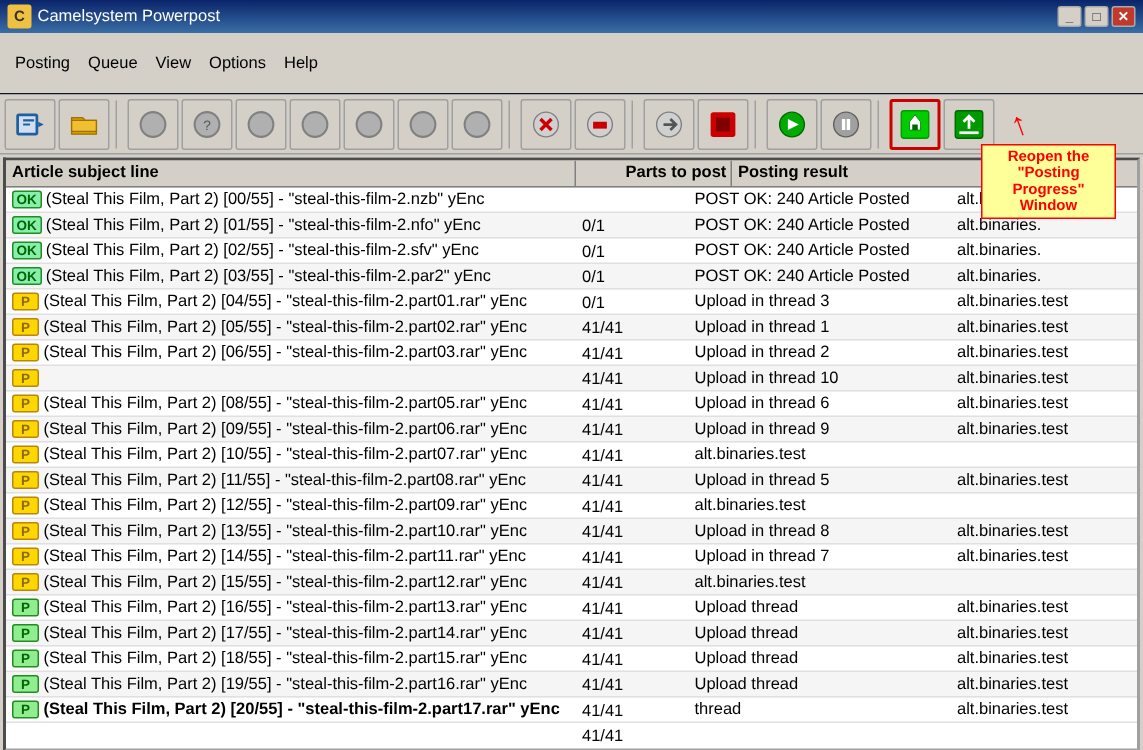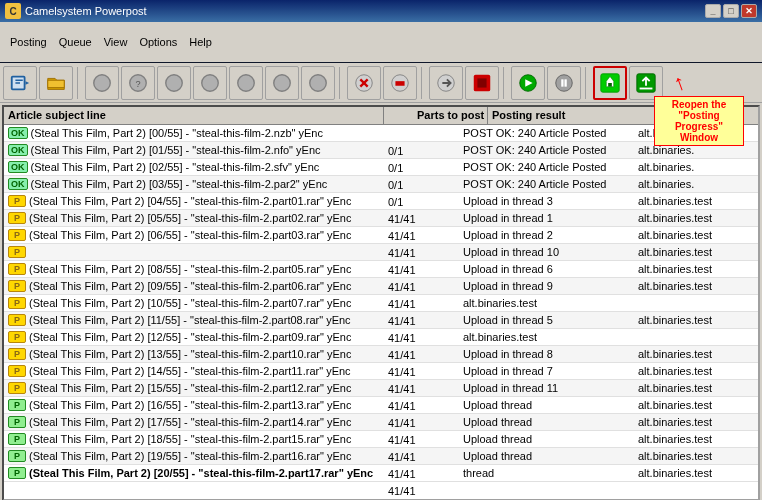--- a/index.html
+++ b/index.html
@@ -482,21 +482,20 @@
     <div class="cell parts">41/41</div>
     <div class="cell result">Upload in thread 7</div>
     <div class="cell news">alt.binaries.test</div>
   </div>
         <div class="table-row alt">
     <div class="cell subject">
       <span class="status-badge badge-p">P</span>
       <span style="overflow:hidden;text-overflow:ellipsis;">(Steal This Film, Part 2) [15/55] - "steal-this-film-2.part12.rar" yEnc</span>
     </div>
     <div class="cell parts">41/41</div>
-    <div class="cell result">Upload in thread 11</div>
     <div class="cell news">alt.binaries.test</div>
   </div>
         <div class="table-row">
     <div class="cell subject">
       <span class="status-badge badge-p-green">P</span>
       <span style="overflow:hidden;text-overflow:ellipsis;">(Steal This Film, Part 2) [16/55] - "steal-this-film-2.part13.rar" yEnc</span>
     </div>
     <div class="cell parts">41/41</div>
     <div class="cell result">Upload thread</div>
     <div class="cell news">alt.binaries.test</div>

